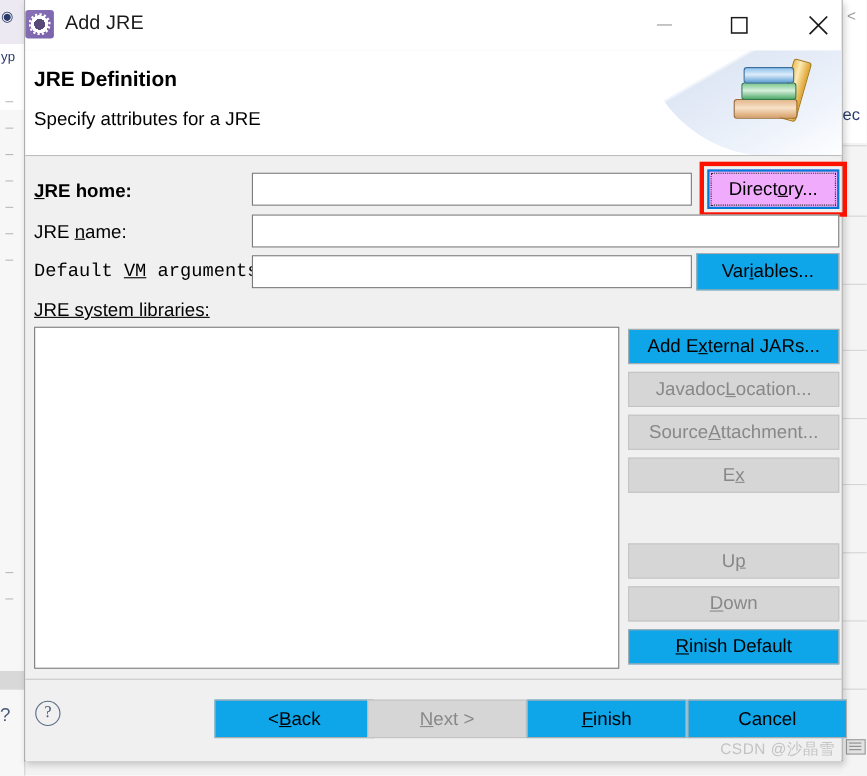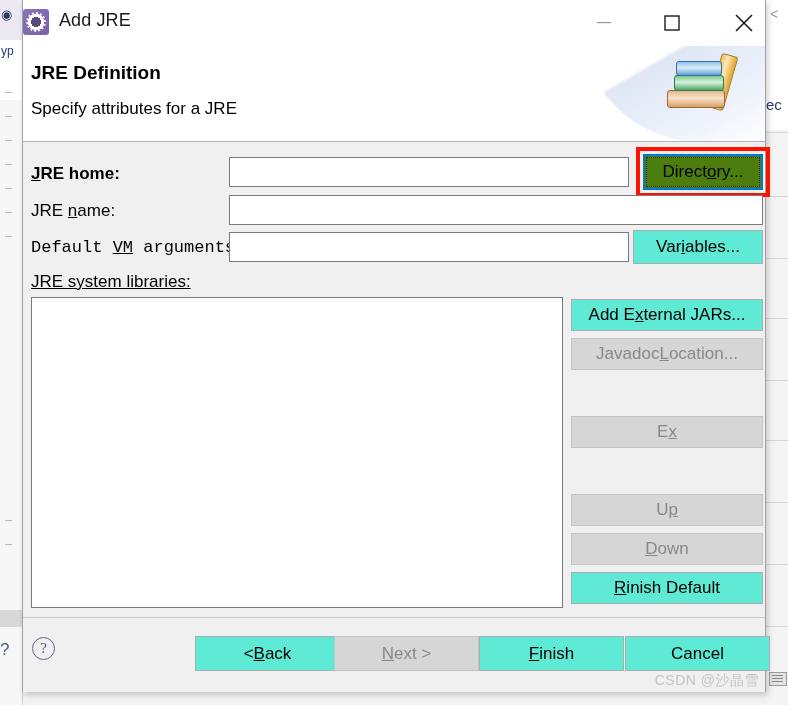--- a/index.html
+++ b/index.html
@@ -264,41 +264,41 @@
     box-sizing: border-box;
     font-size: 15px;
     color: #000;
     padding: 0 4px;
     outline: none;
     font-family: "Liberation Sans", sans-serif;
   }
 
   .btn {
     position: absolute;
-    background: #5eead4;
+    background: #0ea5e9;
     border: 1px solid #adadad;
     box-sizing: border-box;
     font-size: 17px;
     color: #000000;
     font-family: "Liberation Sans", sans-serif;
     display: flex;
     align-items: center;
     justify-content: center;
     white-space: nowrap;
     cursor: default;
     padding: 0;
   }
   .btn.disabled {
     color: #888888;
     background: #d6d6d6;
     border-color: #c4c4c4;
   }
   .btn.focus-blue {
     border: 2px solid #0078d7;
-    background: #4d7c0f;
+    background: #f0abfc;
   }
   .btn.focus-blue .inner-dots {
     position: absolute;
     left: 1px; top: 1px; right: 1px; bottom: 1px;
     border: 1px dotted #2b2b2b;
     pointer-events: none;
   }
 
   .redbox {
     position: absolute;
@@ -456,20 +456,25 @@
       <button class="btn" style="left:548px; top:157px; width:192px; height:32px;">
         <span>Add E</span>
           <span class="mn">x</span>
           <span>ternal JARs...</span>
       </button>
       <button class="btn disabled" style="left:548px; top:196px; width:192px; height:32px;" disabled="">
         <span>Javadoc </span>
           <span class="mn">L</span>
           <span>ocation...</span>
       </button>
+      <button class="btn disabled" style="left:548px; top:235px; width:192px; height:32px;" disabled="">
+        <span>Source </span>
+          <span class="mn">A</span>
+          <span>ttachment...</span>
+      </button>
       <button class="btn disabled" style="left:548px; top:274px; width:192px; height:32px;" disabled="">
         <span>E</span>
           <span class="mn">x</span>
       </button>
       <button class="btn disabled" style="left:548px; top:352px; width:192px; height:32px;" disabled="">
         <span>U</span>
           <span class="mn">p</span>
           <span></span>
       </button>
       <button class="btn disabled" style="left:548px; top:391px; width:192px; height:32px;" disabled="">

